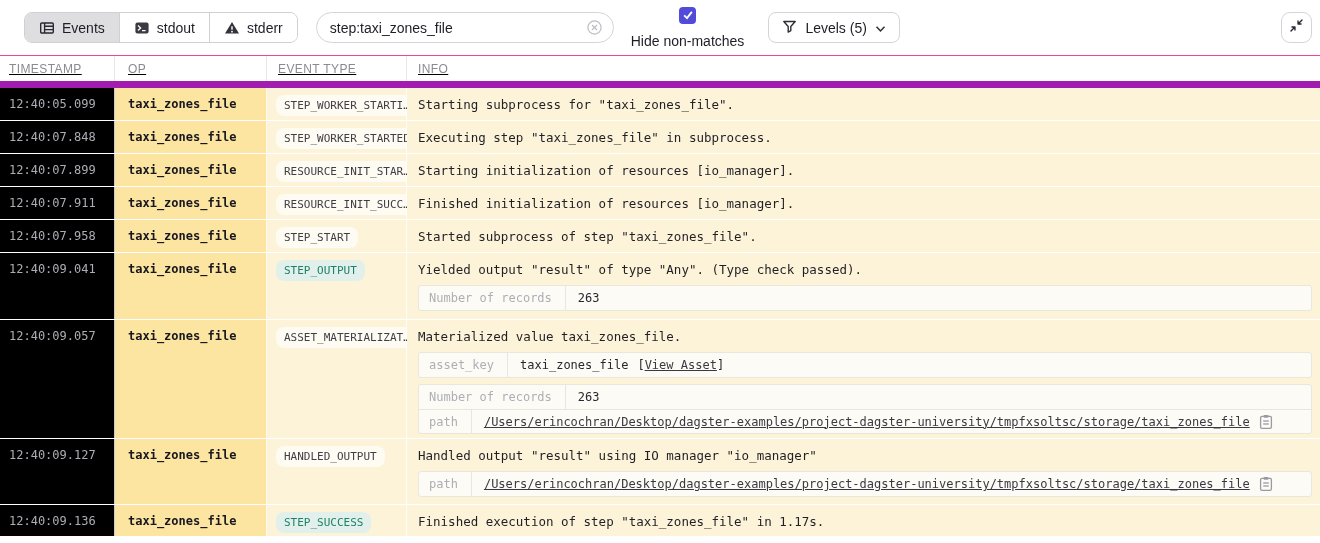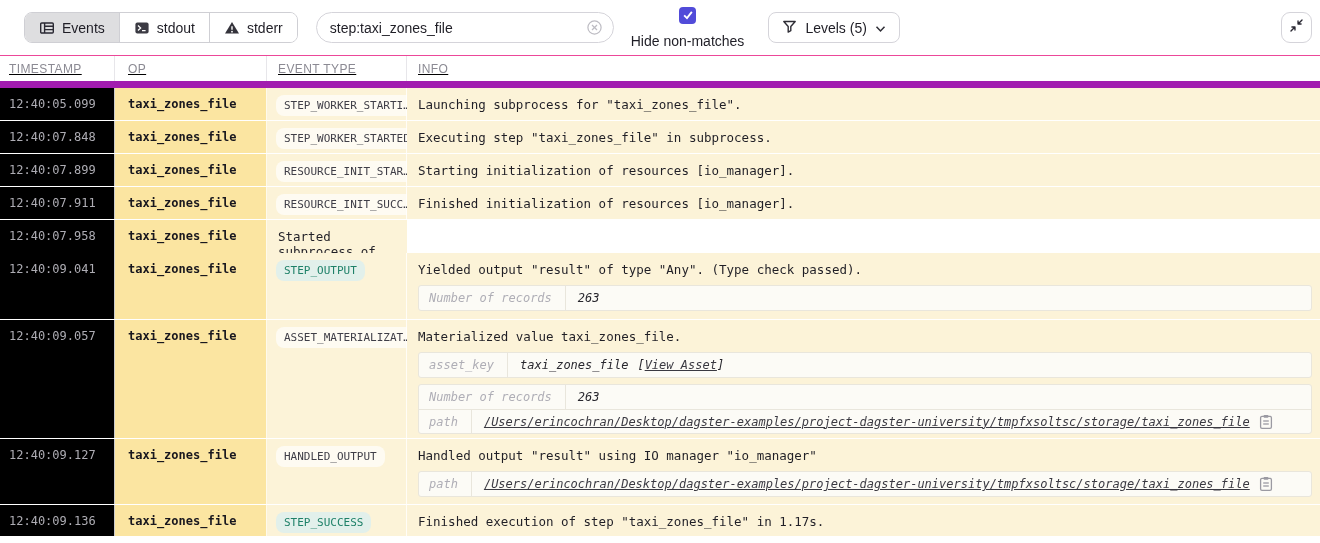--- a/index.html
+++ b/index.html
@@ -56,21 +56,21 @@
   .h33 { height:33px; }
   .h32 { height:32px; }
   .h67 { height:67px; }
   .h119 { height:119px; }
   .h66 { height:66px; }
 
   .badge { display:inline-block; font-family:"DejaVu Sans Mono", monospace; font-size:11px; color:#3F3E47;
            background:rgba(255,255,255,0.66); border-radius:8px; padding:4px 8px; white-space:nowrap; }
   .badge.success { background:#E2F0EB; color:#1E8068; }
 
-  .meta { margin-top:8px; border:1px solid #E9E6DC; border-radius:3px; background:#FCFBF6;font-style:italic; }
+  .meta { margin-top:8px; border:1px solid #E9E6DC; border-radius:3px; background:#FCFBF6; }
   .meta + .meta { margin-top:6px; }
   .meta-row { display:flex; align-items:center; height:24px; }
   .meta-row + .meta-row { border-top:1px solid #E9E6DC; }
   .meta-key { font-family:"DejaVu Sans Mono", monospace; font-size:12px; color:#AFAEB6;
               padding:0 13px 0 10px; border-right:1px solid #E9E6DC; height:100%;
               display:flex; align-items:center; white-space:nowrap; }
   .meta-val { font-family:"DejaVu Sans Mono", monospace; font-size:12px; color:#28272E;
               padding:0 12px; display:flex; align-items:center; gap:9px; white-space:nowrap; overflow:hidden; }
   .meta-link { color:#3A3941; text-decoration:underline; cursor:pointer; }
   .copy { display:flex; cursor:pointer; flex-shrink:0; }
@@ -168,21 +168,21 @@
     <div class="th">OP</div>
     <div class="th">EVENT TYPE</div>
     <div class="th">INFO</div>
   </div>
 
   <div class="grid row h33">
     <div class="c ts">12:40:05.099</div>
     <div class="c op">taxi_zones_file</div>
     <div class="c et"><span class="badge">STEP_WORKER_STARTI…</span></div>
     <div class="c info">
-        <div class="info-text">Launching subprocess for "taxi_zones_file".</div>
+        <div class="info-text">Starting subprocess for "taxi_zones_file".</div>
       </div>
   </div>
 
   <div class="grid row h33">
     <div class="c ts">12:40:07.848</div>
     <div class="c op">taxi_zones_file</div>
     <div class="c et"><span class="badge">STEP_WORKER_STARTED</span></div>
     <div class="c info">
         <div class="info-text">Executing step "taxi_zones_file" in subprocess.</div>
       </div>
@@ -202,20 +202,21 @@
     <div class="c op">taxi_zones_file</div>
     <div class="c et"><span class="badge">RESOURCE_INIT_SUCC…</span></div>
     <div class="c info">
         <div class="info-text">Finished initialization of resources [io_manager].</div>
       </div>
   </div>
 
   <div class="grid row h33">
     <div class="c ts">12:40:07.958</div>
     <div class="c op">taxi_zones_file</div>
+    <div class="c et"><span class="badge">STEP_START</span></div>
     <div class="c info">
         <div class="info-text">Started subprocess of step "taxi_zones_file".</div>
       </div>
   </div>
 
   <div class="grid row h67">
     <div class="c ts">12:40:09.041</div>
     <div class="c op">taxi_zones_file</div>
     <div class="c et"><span class="badge success">STEP_OUTPUT</span></div>
     <div class="c info">

